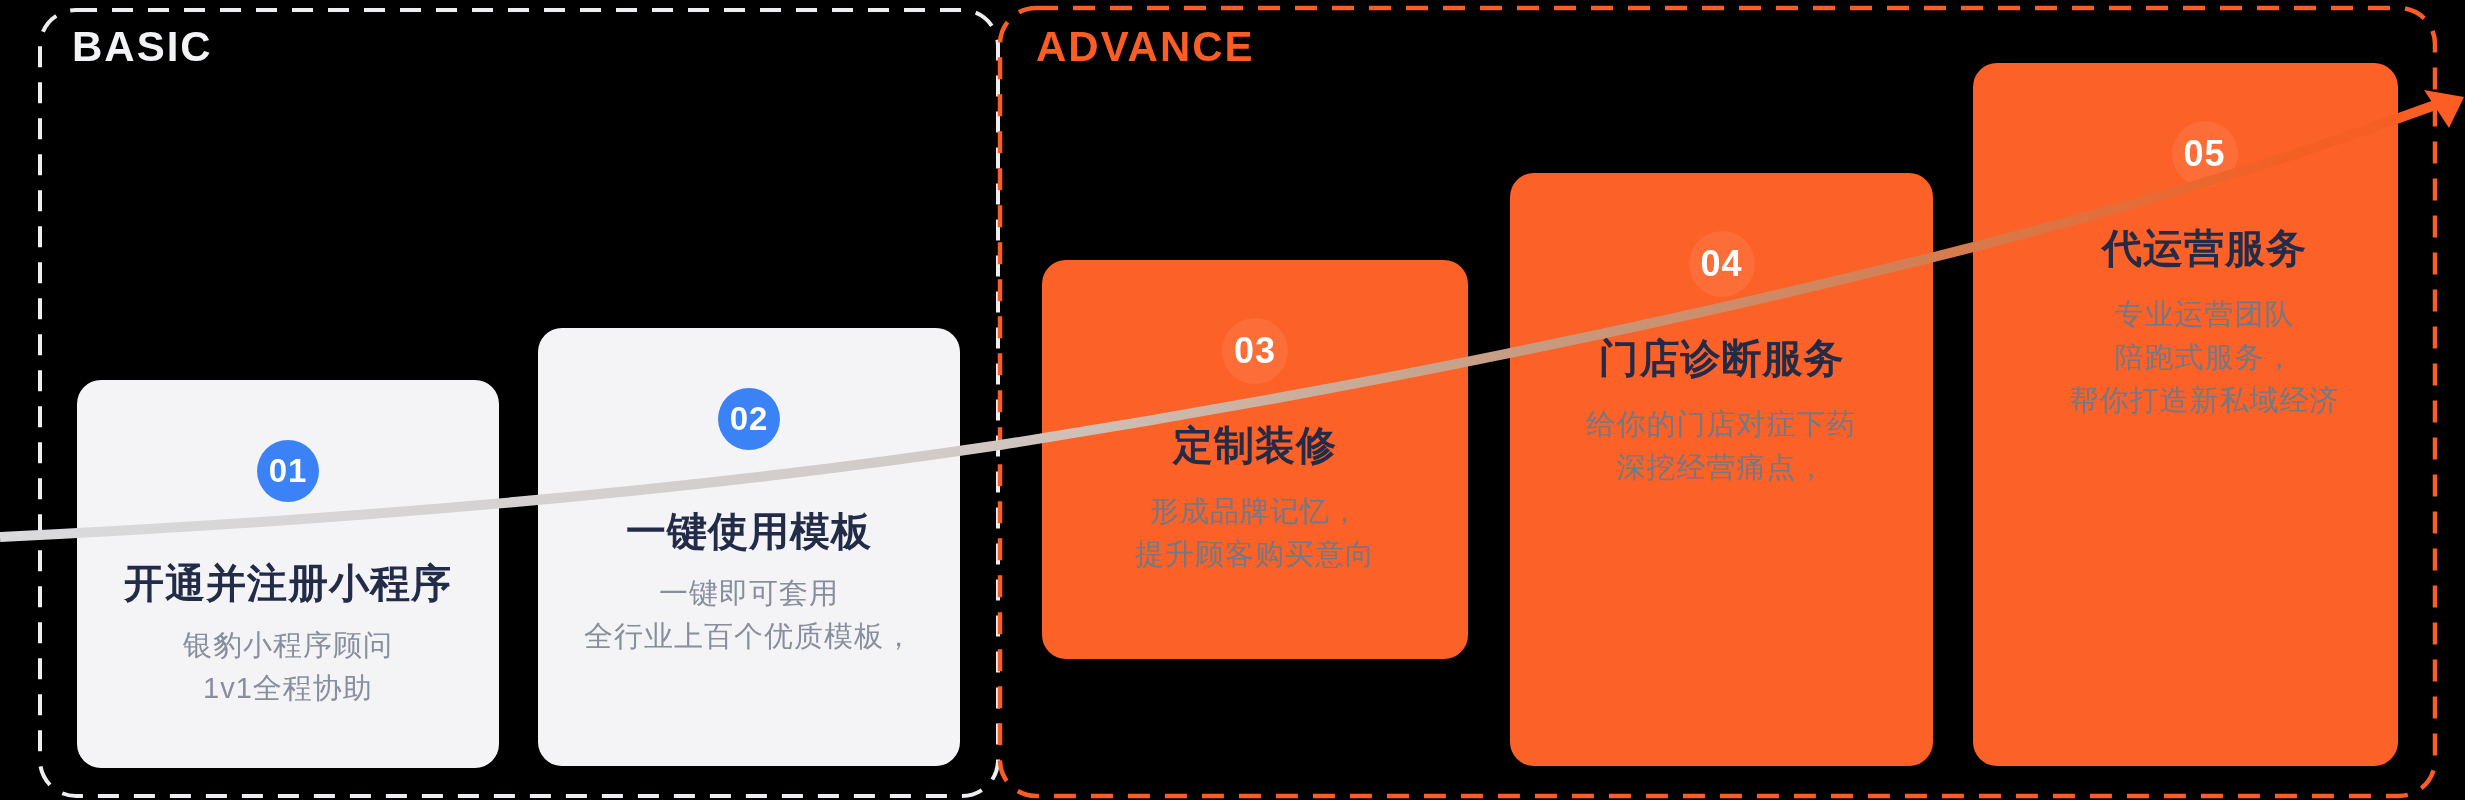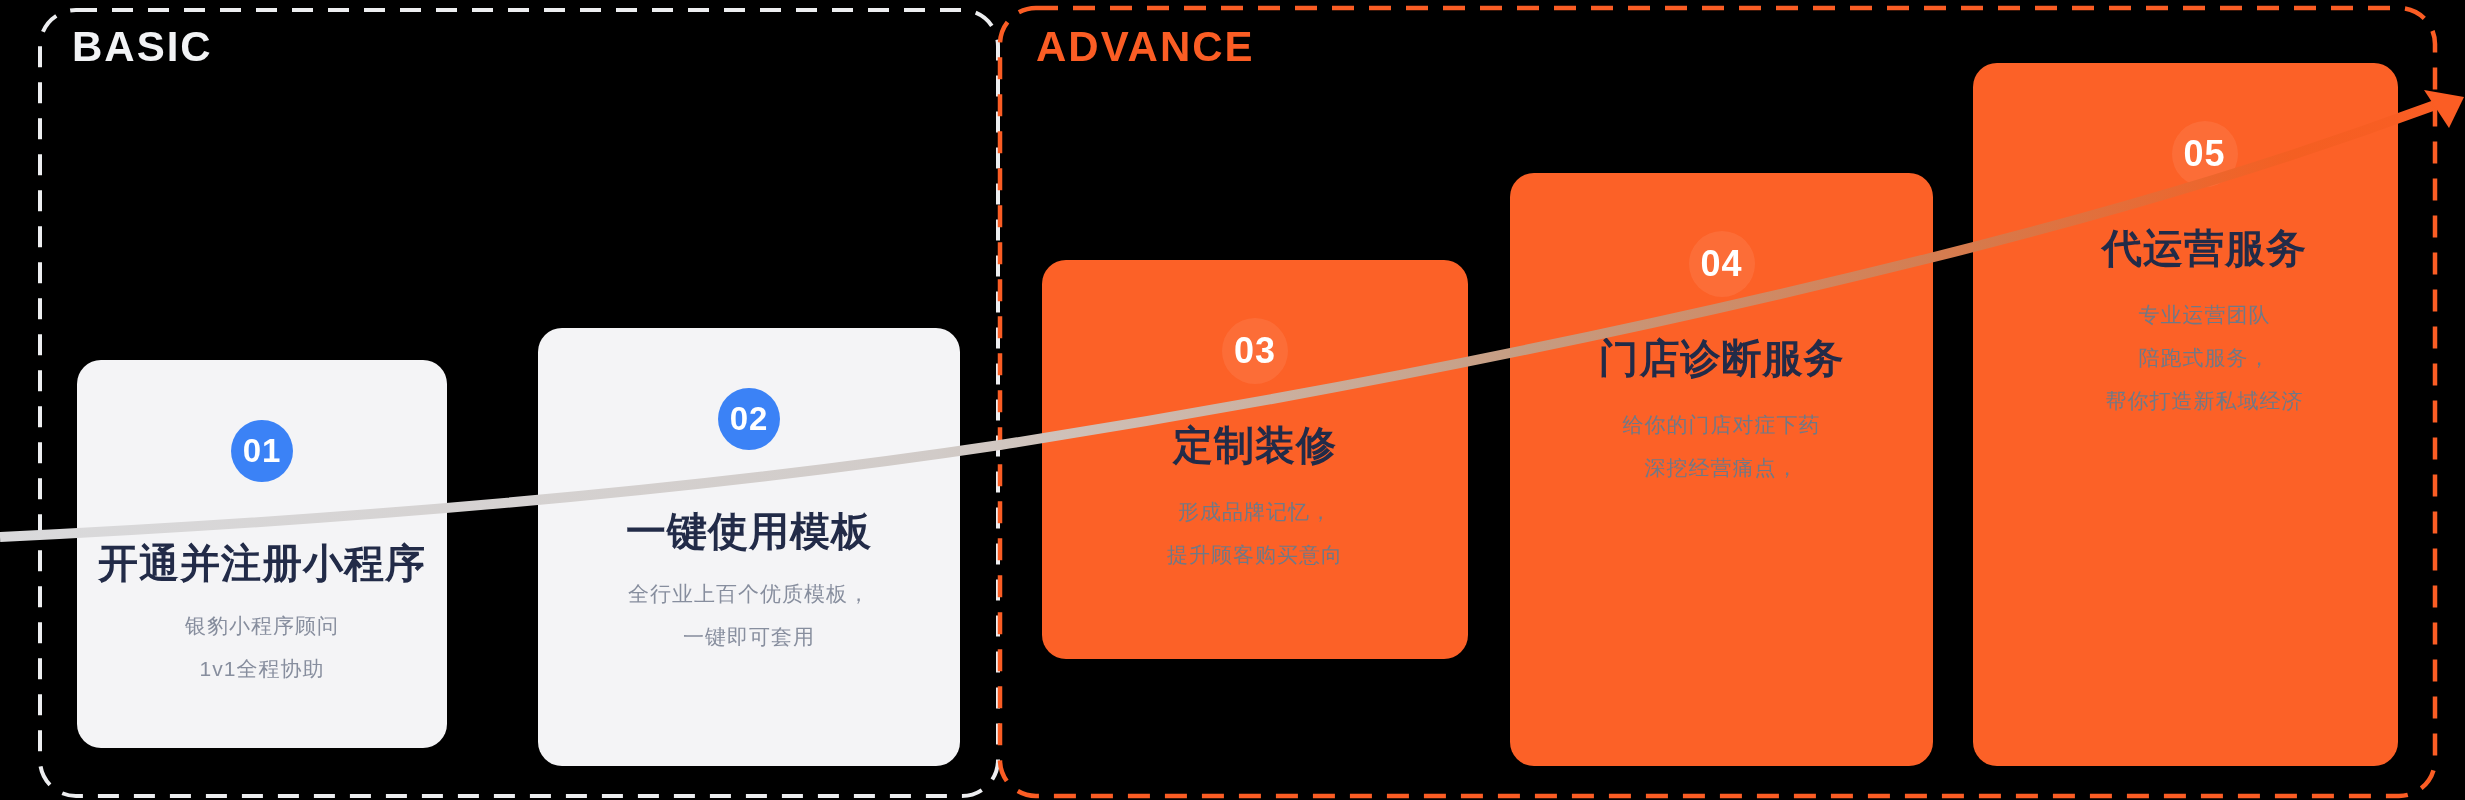--- a/index.html
+++ b/index.html
@@ -48,27 +48,27 @@
 
   .card-title{
     font-size:40px;line-height:50px;font-weight:bold;
     color:#222B48;letter-spacing:1px;text-align:center;
   }
   .card.light .card-title{margin-top:56px;}
   .card.orange .card-title{margin-top:40px;font-family:Liberation Mono, monospace;}
 
   .card-sub{
     margin-top:16px;text-align:center;
-    font-size:21px;line-height:43px;letter-spacing:1px;
+    font-size:29px;line-height:43px;letter-spacing:1px;
   }
   .card.light .card-sub{color:#878E9E;}
   .card.orange .card-sub{color:#6F7987;}
 
   
-  #card-01{left:77px;  top:360px; width:370px; height:388px;}
+  #card-01{left:77px;  top:380px; width:422px; height:388px;}
   #card-02{left:538px; top:328px; width:422px; height:438px;}
   #card-03{left:1042px;top:260px; width:426px; height:399px;}
   #card-04{left:1510px;top:173px; width:423px; height:593px;}
   #card-05{left:1973px;top:63px;  width:425px; height:703px;padding-left:38px;}
 </style>
 </head>
 <body>
 
 <div id="stage">
 
@@ -90,22 +90,22 @@
       <div>1v1全程协助</div>
     </div>
   </div>
 
   <div id="card-02" class="card light">
     <div class="badge">
       <span>02</span>
     </div>
     <div class="card-title">一键使用模板</div>
     <div class="card-sub">
+      <div>一键即可套用</div>
       <div>全行业上百个优质模板，</div>
-      <div>一键即可套用</div>
     </div>
   </div>
 
   <div id="card-03" class="card orange">
     <div class="numglow">
       <span>03</span>
     </div>
     <div class="card-title">定制装修</div>
     <div class="card-sub">
       <div>形成品牌记忆，</div>

